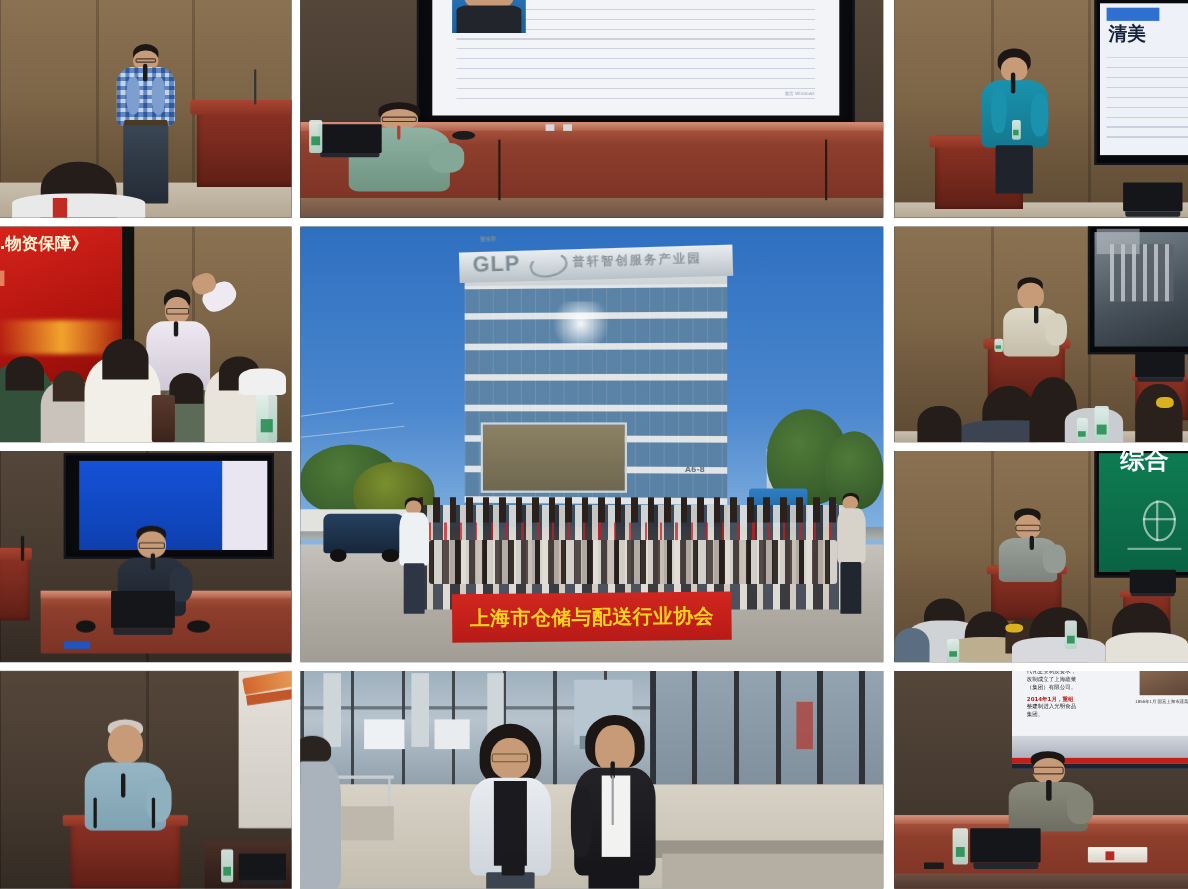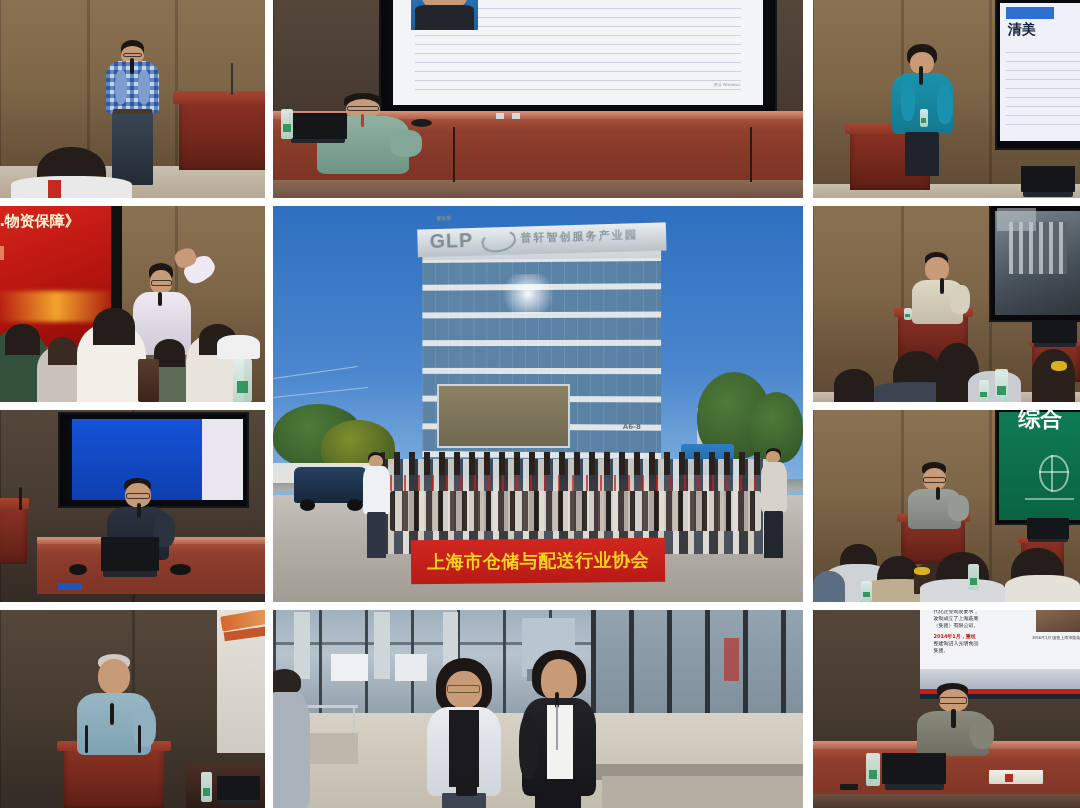--- a/index.html
+++ b/index.html
@@ -201,21 +201,21 @@
     </div>
   </div>
 
   <div class="photo" style="left:813px;top:0;width:267px;height:198px;">
     <div class="scene">
       <div class="wall" style="inset:0;"></div>
 
       <div class="screen" style="right:-6%;top:-2%;width:38%;height:78%;">
         <div class="slide" style="inset:3% 2% 5% 4%;background:#eef2f8;">
           <div style="position:absolute;left:6%;top:3%;width:52%;height:9%;background:#2f6fd0;"></div>
-          <div class="cnText" style="left:8%;top:14%;font-size:14px;color:#16213a;">
+          <div class="cnText" style="left:8%;top:14%;font-size:17px;color:#16213a;">
             <span>清美</span>
           </div>
           <div class="lines" style="top:36%;"></div>
         </div>
       </div>
       <div class="floor" style="height:7%;"></div>
 
       <div class="podium" style="left:14%;bottom:4%;width:30%;height:34%;"></div>
 
       <div class="person" style="left:29%;top:23%;width:24%;height:66%;">

